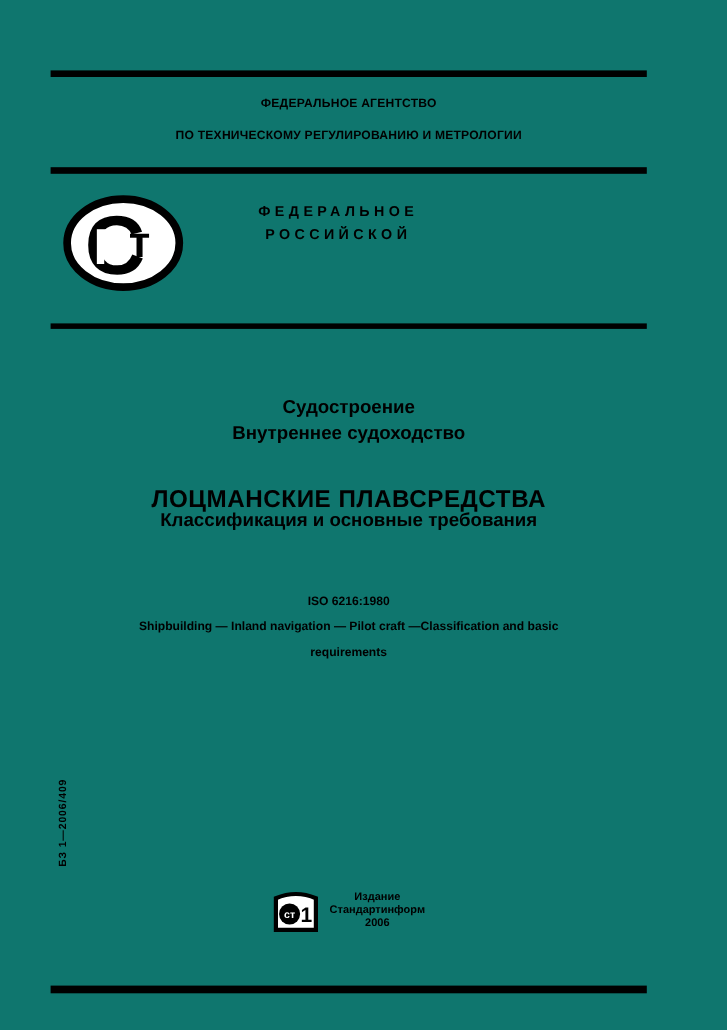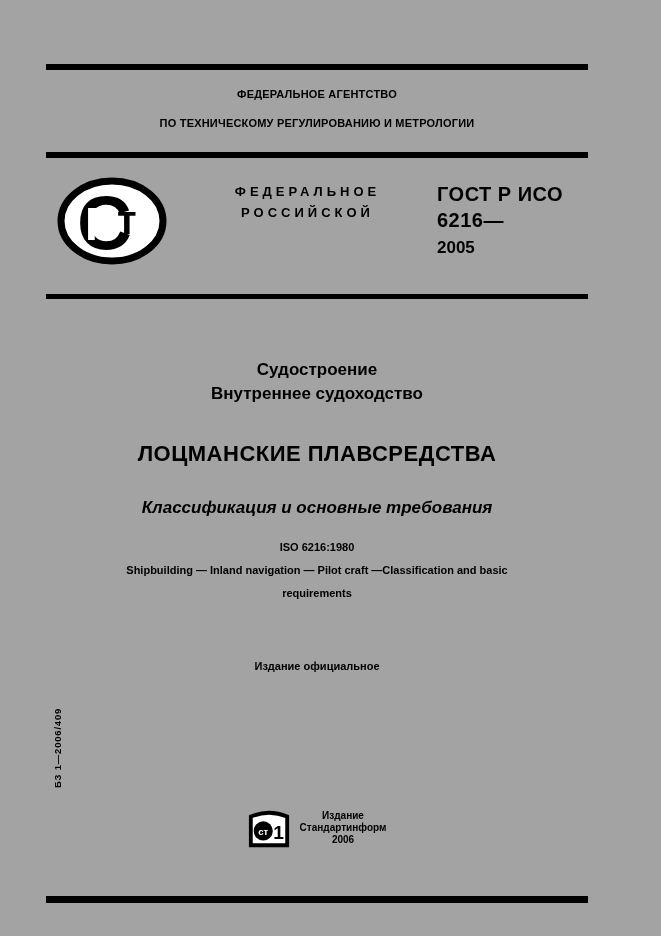--- a/index.html
+++ b/index.html
@@ -1,20 +1,20 @@
 <!DOCTYPE html>
 <html><head>
 <meta charset="utf-8">
 <style>
   html, body { margin: 0; padding: 0; background: #ffffff; }
   .page {
     position: relative;
     width: 661px;
     height: 936px;
-    background: #a3a3a3;
+    background: #0f766e;
     color: #000000;
     font-family: "Liberation Sans", sans-serif;
     font-weight: bold;
     overflow: hidden;
   }
   .bar { position: absolute; left: 46px; width: 542px; background: #000; }
   .bar-1 { top: 64px;  height: 6px; }
   .bar-2 { top: 152px; height: 6px; }
   .bar-3 { top: 294px; height: 5px; }
   .bar-4 { top: 896px; height: 7px; }
@@ -31,21 +31,21 @@
     text-align: center; font-size: 13px; letter-spacing: 4px;
     line-height: 21px;
   }
 
   .code-block { position: absolute; left: 437px; top: 181px; text-align: left; }
   .code-line1, .code-line2 { font-size: 20px; line-height: 26px; letter-spacing: 0.5px; }
   .code-line3 { font-size: 17px; line-height: 24px; margin-top: 3px; }
 
   .subject-block { top: 358px; font-size: 17px; line-height: 24px; }
   .doc-title     { top: 441px; font-size: 22px; letter-spacing: 0.5px; }
-  .doc-subtitle  { top: 498px; font-size: 17px; font-style: italic; }
+  .doc-subtitle  { top: 463px; font-size: 17px; }
 
   .iso-block { top: 536px; font-size: 11px; line-height: 23px; }
 
   .edition-note { top: 660px; font-size: 11px; }
 
   .side-code {
     position: absolute; left: 52px; top: 788px;
     transform: rotate(-90deg); transform-origin: 0 0;
     white-space: nowrap; font-size: 9.5px; letter-spacing: 0.8px;
   }
@@ -77,44 +77,38 @@
       <text x="29" y="64" font-size="46" fill="#ffffff">Р</text>
       <text x="61" y="58" font-size="40" fill="#000000">т</text>
     </svg>
   </div>
 
   <div class="natl-block">
     <div>ФЕДЕРАЛЬНОЕ</div>
     <div>РОССИЙСКОЙ</div>
   </div>
 
-  <div class="code-block">
-    <div class="code-line1">ГОСТ Р ИСО</div>
-    <div class="code-line2">6216—</div>
-    <div class="code-line3">2005</div>
-  </div>
 
   <div class="bar bar-3"></div>
 
   <div class="col subject-block">
     <div>Судостроение</div>
     <div>Внутреннее судоходство</div>
   </div>
 
   <div class="col doc-title">ЛОЦМАНСКИЕ ПЛАВСРЕДСТВА</div>
 
   <div class="col doc-subtitle">Классификация и основные требования</div>
 
   <div class="col iso-block">
     <div>ISO 6216:1980</div>
     <div>Shipbuilding — Inland navigation — Pilot craft —Classification and basic</div>
     <div>requirements</div>
   </div>
 
-  <div class="col edition-note">Издание официальное</div>
 
   <div class="side-code">БЗ 1—2006/409</div>
 
   <div class="imprint-logo">
     <svg width="44" height="42" viewBox="0 0 46 42">
       <path d="M4 8 Q 23 0 42 8 L42 38 L4 38 Z" fill="#ffffff" stroke="#000000" stroke-width="4"></path>
       <circle cx="17" cy="23" r="10" fill="#000000"></circle>
       <text x="17" y="27" text-anchor="middle" font-size="10" fill="#ffffff">ст</text>
       <text x="33" y="31" text-anchor="middle" font-size="20" fill="#000000">1</text>
     </svg>

